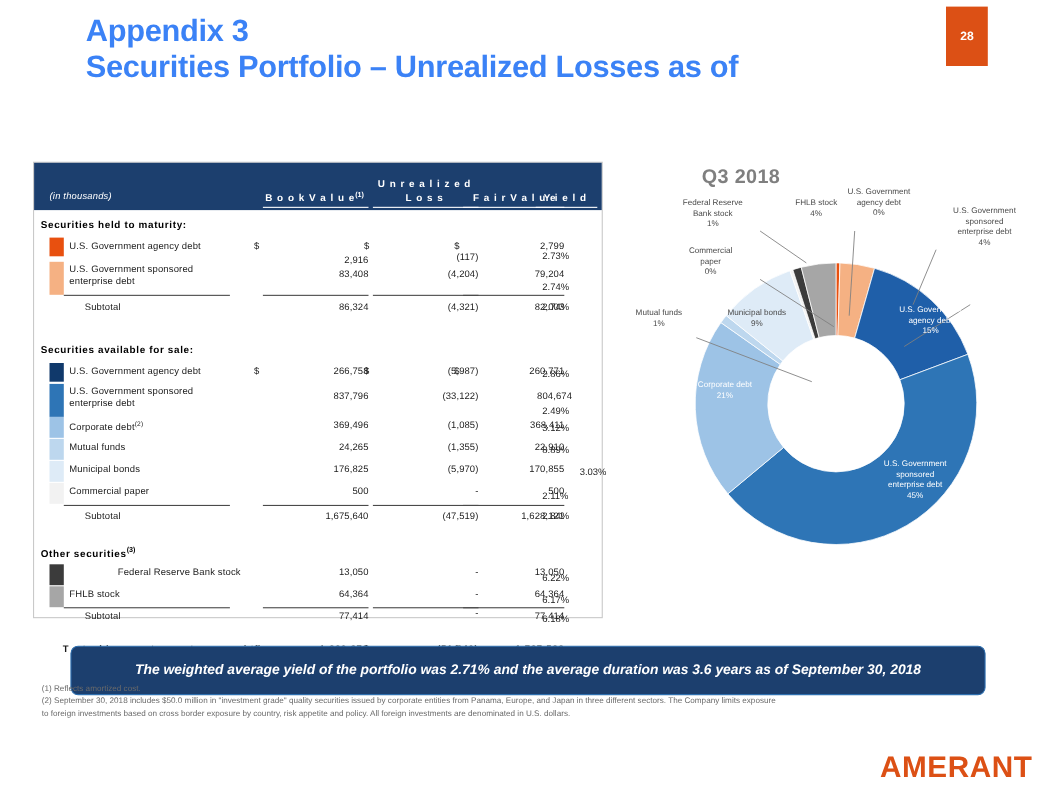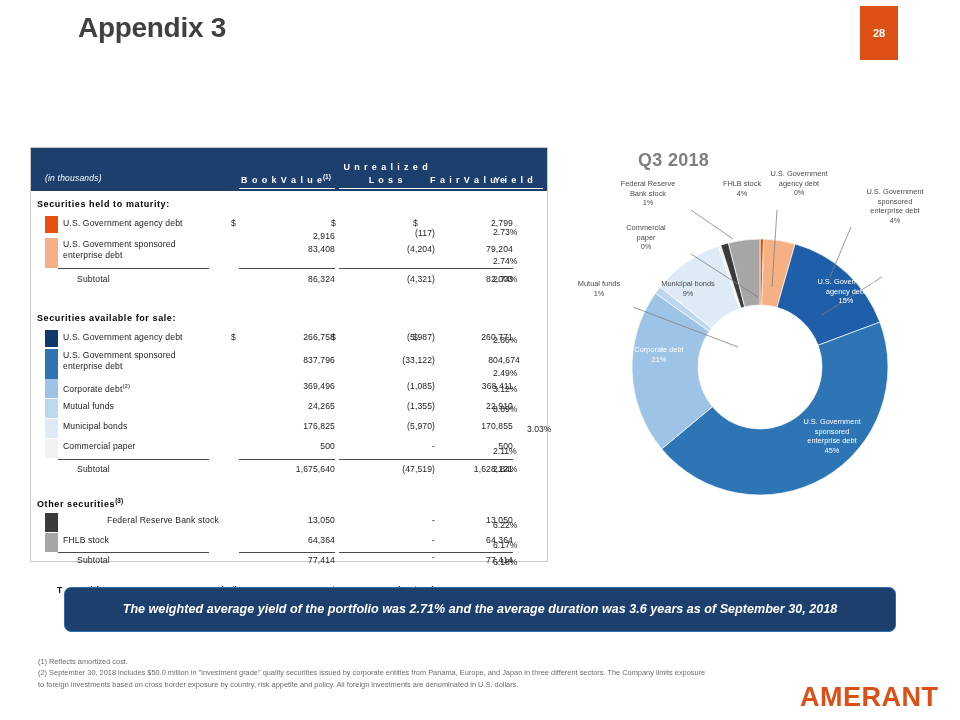--- a/index.html
+++ b/index.html
@@ -8,21 +8,21 @@
     background: #ffffff;
     font-family: "Liberation Sans", sans-serif;
     position: relative;
     overflow: hidden;
   }
 
   
   #header { position: absolute; left: 0; top: 0; width: 960px; height: 120px; }
   #slide-title {
     position: absolute; left: 78px; top: 12px; width: 760px;
-    font-size: 28px; font-weight: bold; color: #404040;
+    font-size: 28px; font-weight: bold; color: #3b82f6;
     line-height: 1.17; letter-spacing: -0.3px;
   }
   #slide-title .tl { display: block; white-space: nowrap; }
   #page-badge {
     position: absolute; left: 860px; top: 6px; width: 38px; height: 54px;
     background: #DC5015; color: #ffffff;
     font-size: 11px; font-weight: bold;
     display: flex; align-items: center; justify-content: center;
   }
 
@@ -89,37 +89,38 @@
   #callout {
     position: absolute; left: 64px; top: 587px; width: 832px; height: 45px;
     background: #1C3F6E; border: 1.5px solid #2E6FAF; border-radius: 7px;
     color: #ffffff; font-size: 12.6px; font-weight: bold; font-style: italic;
     display: flex; align-items: center; justify-content: center;
     text-align: center; line-height: 1.35; padding: 0 14px;
   }
 
   
   #footnotes {
-    position: absolute; left: 38px; top: 656px; width: 880px;
+    position: absolute; left: 38px; top: 620px; width: 880px;
     font-size: 7.4px; color: #6a6a6a; line-height: 11.3px;
   }
   #footnotes div { white-space: nowrap; }
 
   
   #logo {
     position: absolute; left: 800px; top: 682px;
     font-size: 27px; font-weight: bold; color: #DC5015; letter-spacing: 0.5px;
   }
 </style>
 </head>
 <body>
 
 <div id="header">
   <div id="slide-title">
     <span class="tl">Appendix 3</span>
+    <span class="tl">Securities Portfolio – Unrealized Losses as of</span>
   </div>
   <div id="page-badge">28</div>
 </div>
 
 <div id="table-panel">
   <div id="table-head">
     <div id="th-units">(in thousands)</div>
 
     <div class="th" style="left:200px; width:110px;">
       <span>B o o k   V a l u e</span><span class="sup">(1)</span>

